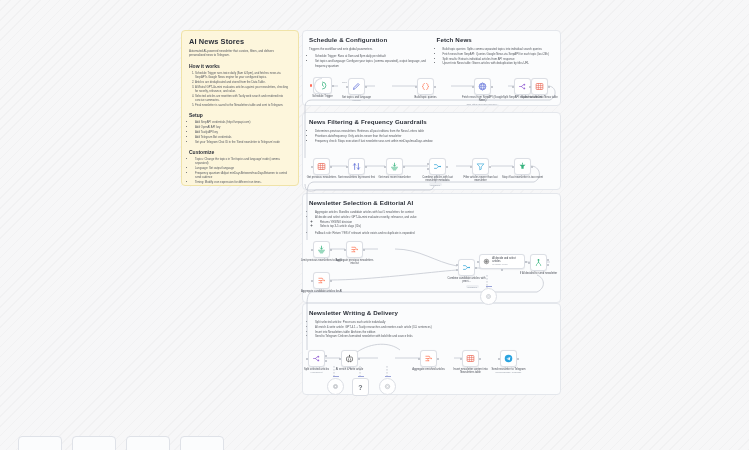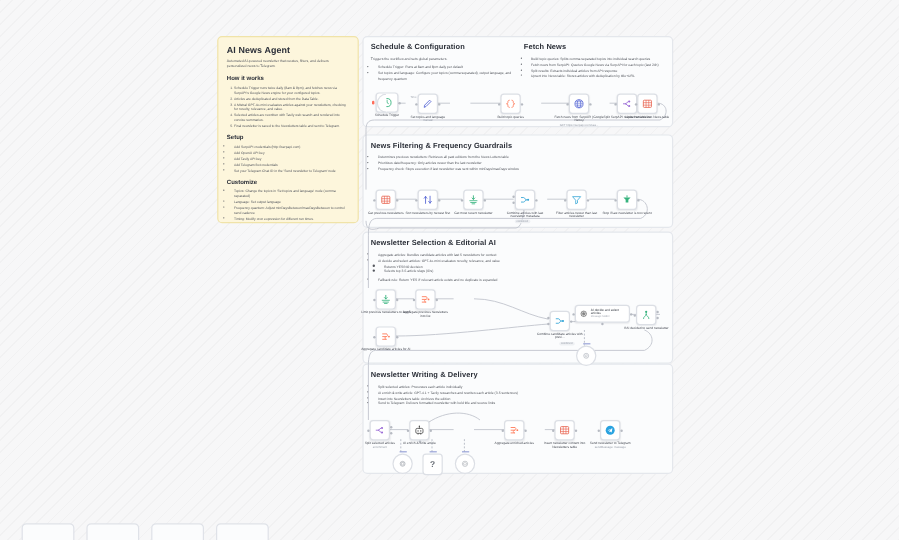--- a/index.html
+++ b/index.html
@@ -94,21 +94,21 @@
   .toolnode{position:absolute;width:15px;height:15px;border-radius:50%;background:#fff;border:1px solid #dcdfe5;display:flex;align-items:center;justify-content:center;}
   .toolnode.box{border-radius:3px;width:15px;height:16px;}
   .tool-cap{position:absolute;top:-3px;left:50%;margin-left:-3px;width:6px;height:1px;background:#9aa3d8;}
 </style>
 </head>
 <body>
 
 <div class="canvas">
 
   <div class="sticky note-yellow left-note">
-    <h2>AI News Agent</h2>
+    <h2>AI News Stores</h2>
     <p>Automated AI-powered newsletter that curates, filters, and delivers personalized news to Telegram.</p>
     <h3>How it works</h3>
     <ol>
       <li>Schedule Trigger runs twice daily (8am &amp; 8pm), and fetches news via SerpAPI's Google News engine for your configured topics.</li>
       <li>Articles are deduplicated and stored from the Data Table.</li>
       <li>A Mistral GPT-4o-mini evaluates articles against your newsletters, checking for novelty, relevance, and value.</li>
       <li>Selected articles are rewritten with Tavily web search and rendered into concise summaries.</li>
       <li>Final newsletter is saved to the Newsletters table and sent to Telegram.</li>
     </ol>
     <h3>Setup</h3>

